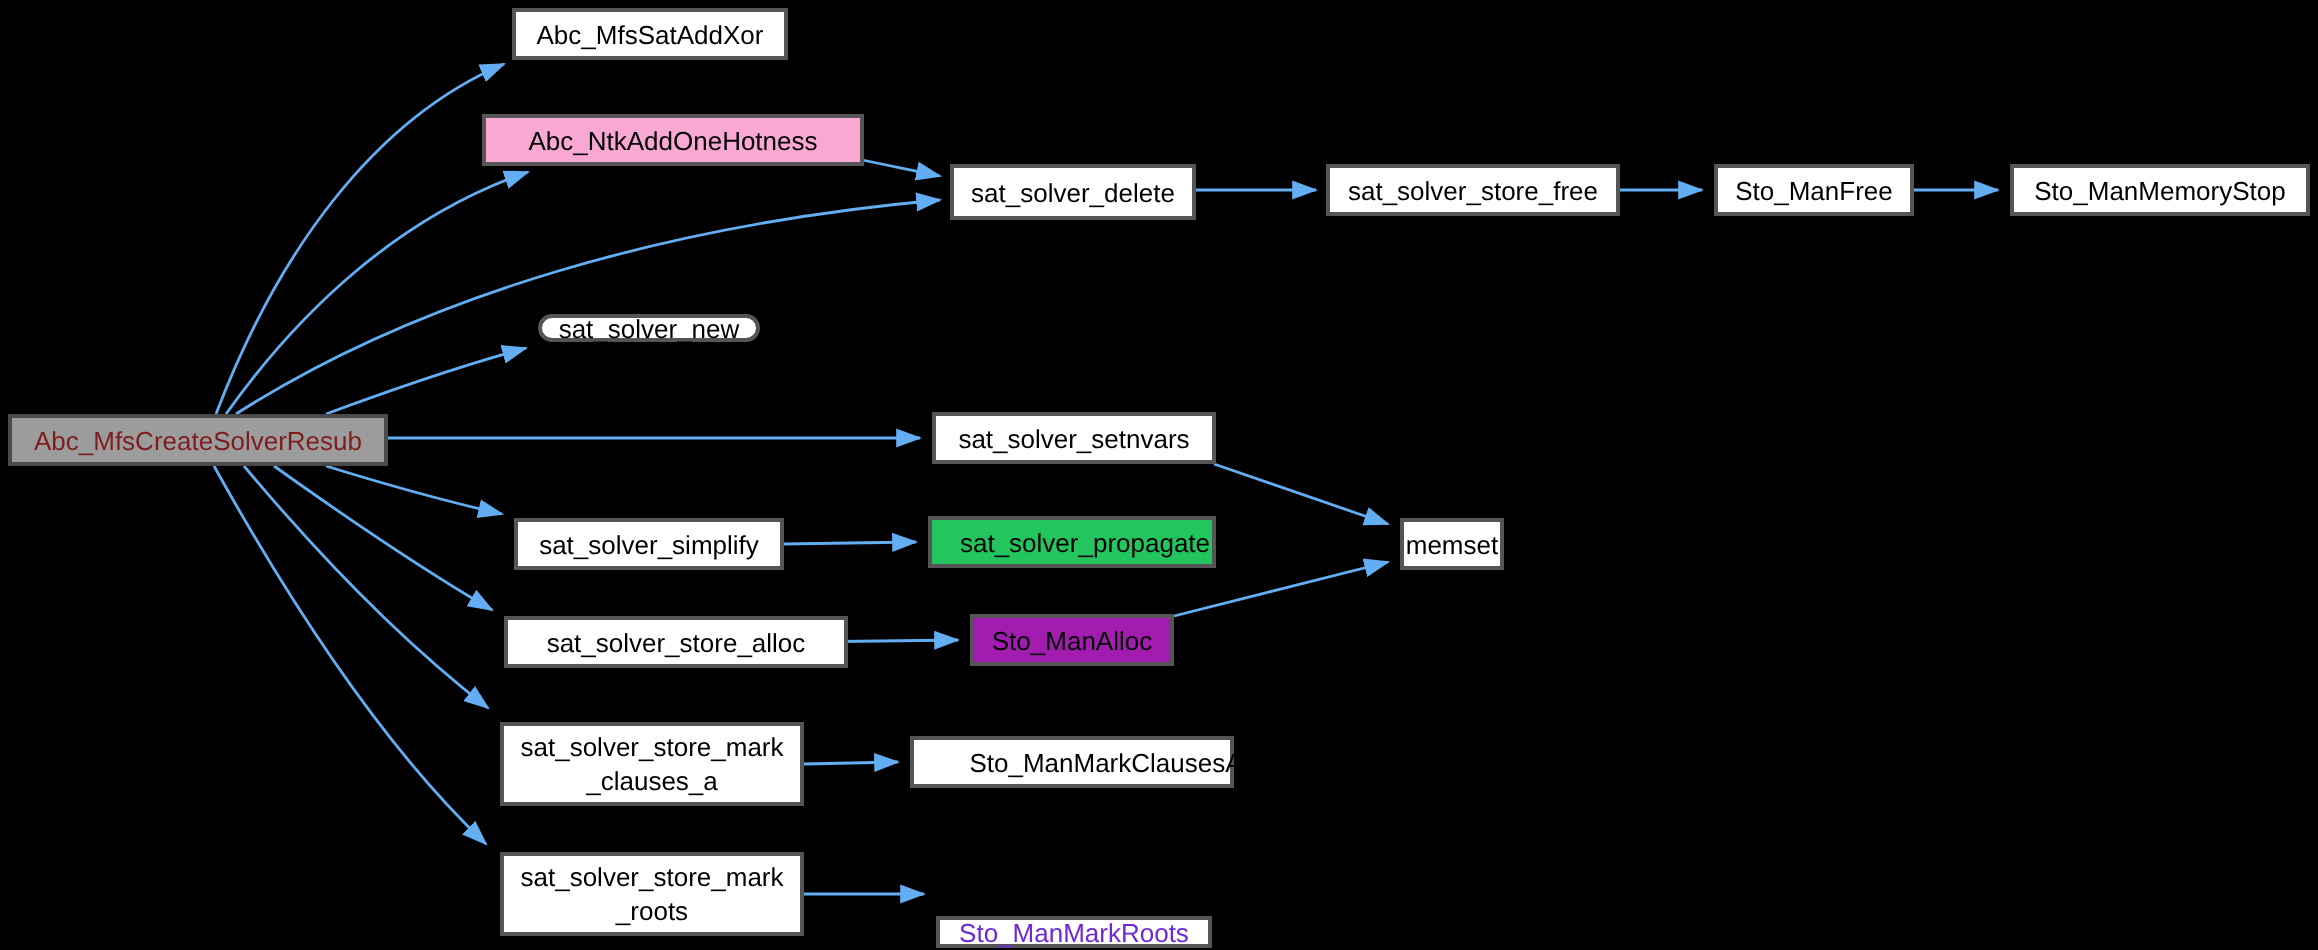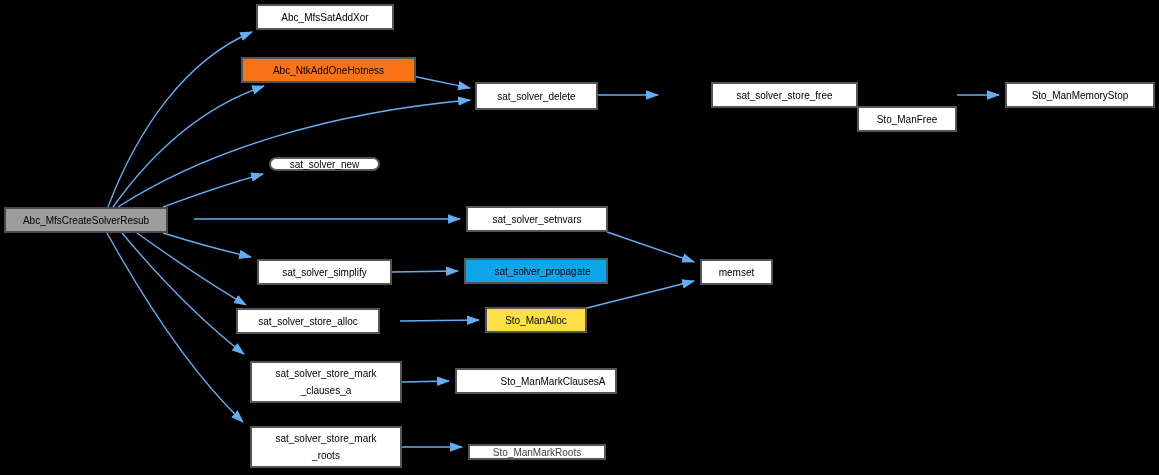--- a/index.html
+++ b/index.html
@@ -21,21 +21,21 @@
     width: 100%;
     height: 100%;
     display: block;
   }
   .node {
     position: absolute;
     box-sizing: border-box;
     border: 2px solid #555;
     background: #fff;
     color: #000;
-    font-size: 10px;
+    font-size: 13px;
     line-height: 17px;
     display: flex;
     flex-direction: column;
     align-items: center;
     justify-content: center;
     text-align: left;
     white-space: nowrap;
     cursor: pointer;
   }
   .node .lbl {
@@ -66,69 +66,69 @@
       <path d="M137,233 C172,258 210,284 246,305" fill="none" stroke="#63AEF2" stroke-width="1.4" marker-end="url(#arrowhead)"></path>
       <path d="M400,321 L479,320" fill="none" stroke="#63AEF2" stroke-width="1.4" marker-end="url(#arrowhead)"></path>
       <path d="M607,232 L694,262" fill="none" stroke="#63AEF2" stroke-width="1.4" marker-end="url(#arrowhead)"></path>
       <path d="M587,308 L694,281" fill="none" stroke="#63AEF2" stroke-width="1.4" marker-end="url(#arrowhead)"></path>
       <path d="M122,233 C158,276 200,320 244,354" fill="none" stroke="#63AEF2" stroke-width="1.4" marker-end="url(#arrowhead)"></path>
       <path d="M402,382 L449,381" fill="none" stroke="#63AEF2" stroke-width="1.4" marker-end="url(#arrowhead)"></path>
       <path d="M107,233 C142,296 190,372 243,422" fill="none" stroke="#63AEF2" stroke-width="1.4" marker-end="url(#arrowhead)"></path>
       <path d="M402,447 L462,447" fill="none" stroke="#63AEF2" stroke-width="1.4" marker-end="url(#arrowhead)"></path>
     </svg>
 
-<div class="node root" style="left: 4px; top: 207px; width: 164px; height: 26px; background: rgb(156, 156, 156); border-color: rgb(74, 74, 74); color: #000000;">
+<div class="node root" style="left: 4px; top: 207px; width: 190px; height: 26px; background: rgb(156, 156, 156); border-color: rgb(74, 74, 74); color: #7f1d1d;">
       <div class="lbl">Abc_MfsCreateSolverResub</div>
     </div>
     <div class="node" style="left: 256px; top: 4px; width: 138px; height: 26px; background: rgb(255, 255, 255); border-color: rgb(85, 85, 85); color: rgb(0, 0, 0);">
       <div class="lbl">Abc_MfsSatAddXor</div>
     </div>
-    <div class="node" style="left: 241px; top: 57px; width: 175px; height: 26px; background: #f97316; border-color: rgb(85, 85, 85); color: rgb(0, 0, 0);">
+    <div class="node" style="left: 241px; top: 57px; width: 191px; height: 26px; background: #f9a8d4; border-color: rgb(85, 85, 85); color: rgb(0, 0, 0);">
       <div class="lbl">Abc_NtkAddOneHotness</div>
     </div>
     <div class="node" style="left: 475px; top: 82px; width: 123px; height: 28px; background: rgb(255, 255, 255); border-color: rgb(85, 85, 85); color: rgb(0, 0, 0);">
       <div class="lbl">sat_solver_delete</div>
     </div>
-    <div class="node" style="left: 663px; top: 82px; width: 147px; height: 26px; background: rgb(255, 255, 255); border-color: rgb(85, 85, 85); color: rgb(0, 0, 0); margin-left: 48px;">
+    <div class="node" style="left: 663px; top: 82px; width: 147px; height: 26px; background: rgb(255, 255, 255); border-color: rgb(85, 85, 85); color: rgb(0, 0, 0);">
       <div class="lbl">sat_solver_store_free</div>
     </div>
-    <div class="node" style="left: 857px; top: 82px; width: 100px; height: 26px; background: rgb(255, 255, 255); border-color: rgb(85, 85, 85); color: rgb(0, 0, 0); margin-top: 24px;">
+    <div class="node" style="left: 857px; top: 82px; width: 100px; height: 26px; background: rgb(255, 255, 255); border-color: rgb(85, 85, 85); color: rgb(0, 0, 0);">
       <div class="lbl">Sto_ManFree</div>
     </div>
     <div class="node" style="left: 1005px; top: 82px; width: 150px; height: 26px; background: rgb(255, 255, 255); border-color: rgb(85, 85, 85); color: rgb(0, 0, 0);">
       <div class="lbl">Sto_ManMemoryStop</div>
     </div>
     <div class="node" style="left: 269px; top: 157px; width: 111px; height: 14px; background: rgb(255, 255, 255); border-color: rgb(85, 85, 85); color: rgb(0, 0, 0); border-radius: 12px;">
       <div class="lbl">sat_solver_new</div>
     </div>
     <div class="node" style="left: 466px; top: 206px; width: 142px; height: 26px; background: rgb(255, 255, 255); border-color: rgb(85, 85, 85); color: rgb(0, 0, 0);">
       <div class="lbl">sat_solver_setnvars</div>
     </div>
     <div class="node" style="left: 257px; top: 259px; width: 135px; height: 26px; background: rgb(255, 255, 255); border-color: rgb(85, 85, 85); color: rgb(0, 0, 0);">
       <div class="lbl">sat_solver_simplify</div>
     </div>
-    <div class="node" style="left: 464px; top: 258px; width: 144px; height: 26px; background: #0ea5e9; border-color: rgb(85, 85, 85); color: rgb(0, 0, 0); padding-left: 13px;">
+    <div class="node" style="left: 464px; top: 258px; width: 144px; height: 26px; background: #22c55e; border-color: rgb(85, 85, 85); color: rgb(0, 0, 0); padding-left: 13px;">
       <div class="lbl">sat_solver_propagate</div>
     </div>
-    <div class="node" style="left: 700px; top: 259px; width: 73px; height: 26px; background: rgb(255, 255, 255); border-color: rgb(85, 85, 85); color: rgb(0, 0, 0);">
+    <div class="node" style="left: 700px; top: 259px; width: 52px; height: 26px; background: rgb(255, 255, 255); border-color: rgb(85, 85, 85); color: rgb(0, 0, 0);">
       <div class="lbl">memset</div>
     </div>
-    <div class="node" style="left: 236px; top: 308px; width: 144px; height: 26px; background: rgb(255, 255, 255); border-color: rgb(85, 85, 85); color: rgb(0, 0, 0);">
+    <div class="node" style="left: 252px; top: 308px; width: 172px; height: 26px; background: rgb(255, 255, 255); border-color: rgb(85, 85, 85); color: rgb(0, 0, 0);">
       <div class="lbl">sat_solver_store_alloc</div>
     </div>
-    <div class="node" style="left: 485px; top: 307px; width: 102px; height: 26px; background: #fde047; border-color: rgb(85, 85, 85); color: rgb(0, 0, 0);">
+    <div class="node" style="left: 485px; top: 307px; width: 102px; height: 26px; background: #a21caf; border-color: rgb(85, 85, 85); color: rgb(0, 0, 0);">
       <div class="lbl">Sto_ManAlloc</div>
     </div>
     <div class="node" style="left: 250px; top: 361px; width: 152px; height: 42px; background: rgb(255, 255, 255); border-color: rgb(85, 85, 85); color: rgb(0, 0, 0);">
       <div class="lbl">sat_solver_store_mark</div>
       <div class="lbl">_clauses_a</div>
     </div>
     <div class="node" style="left: 455px; top: 368px; width: 162px; height: 26px; background: rgb(255, 255, 255); border-color: rgb(85, 85, 85); color: rgb(0, 0, 0); padding-left: 34px;">
       <div class="lbl">Sto_ManMarkClausesA</div>
     </div>
     <div class="node" style="left: 250px; top: 426px; width: 152px; height: 42px; background: rgb(255, 255, 255); border-color: rgb(85, 85, 85); color: rgb(0, 0, 0);">
       <div class="lbl">sat_solver_store_mark</div>
       <div class="lbl">_roots</div>
     </div>
-    <div class="node" style="left: 468px; top: 444px; width: 138px; height: 16px; background: rgb(255, 255, 255); border-color: rgb(85, 85, 85); color: #404040;">
+    <div class="node" style="left: 468px; top: 458px; width: 138px; height: 16px; background: rgb(255, 255, 255); border-color: rgb(85, 85, 85); color: #6d28d9;">
       <div class="lbl">Sto_ManMarkRoots</div>
     </div>
   </div>
 
 </body></html>

